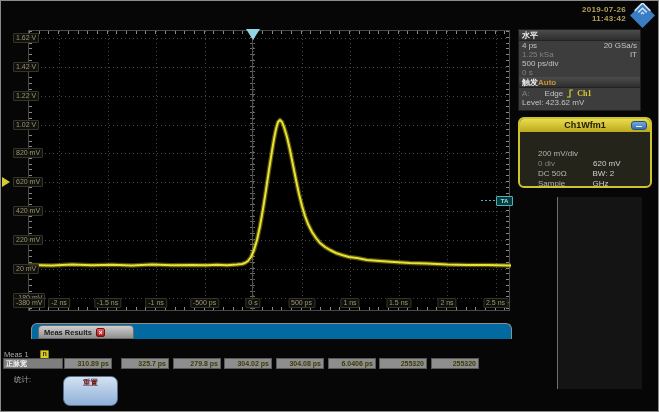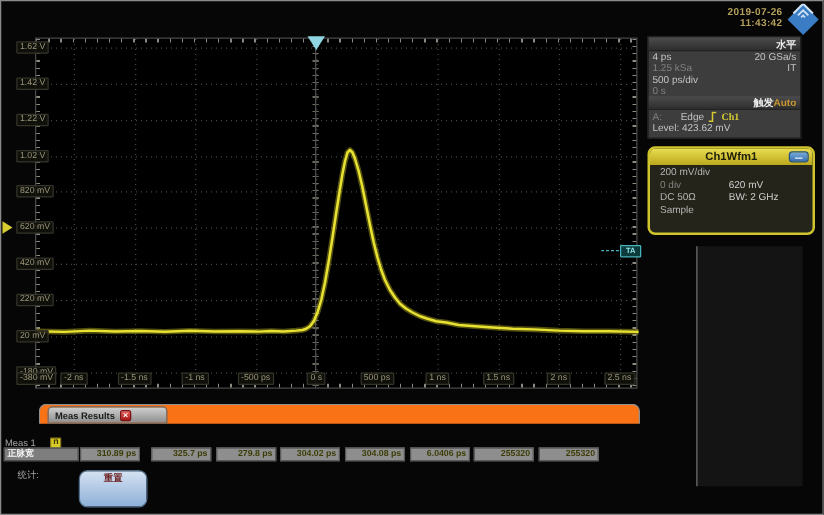--- a/index.html
+++ b/index.html
@@ -44,47 +44,47 @@
   .ta-lead { position:absolute; left:452px; top:169px; width:15px; height:1px; z-index:6;
     background:repeating-linear-gradient(90deg,#46b4bc 0 2px,transparent 2px 4px); }
   .ch-offset-marker { position:absolute; left:1px; top:176px; width:0; height:0; z-index:6;
     border-top:5px solid transparent; border-bottom:5px solid transparent;
     border-left:8px solid #d6cb30; }
   
   #hpanel { position:absolute; left:517px; top:28px; width:123px; height:82px;
     background:#3d3d3d; border:1px solid #1e1e1e; font-size:8px; line-height:9px; color:#c4c4c4; }
   .sec-head { height:11px; background:linear-gradient(180deg,#4c4c4c,#2e2e2e);
     border-bottom:1px solid #222; color:#f0f0f0; font-weight:bold;
-    padding:1px 3px 3px 3px; display:flex; justify-content:flex-end; }
+    padding:1px 3px 3px 3px; display:flex; justify-content:flex-start; }
   .sec-head .mode { color:#c89530; font-weight:bold; }
   .prow { display:flex; justify-content:space-between; padding:0 3px; height:9px; }
   .dim { color:#828282; }
   .trig-line { display:flex; gap:3px; padding:0 3px; height:10px; align-items:center; }
   .ch1-yellow { color:#d6cb30; font-weight:bold;font-family:Liberation Serif, serif; }
   
   #wfmdlg { position:absolute; left:517px; top:116px; width:134px; height:71px;
     background:#24241a; border:2px solid #cfc32e; border-radius:6px; overflow:hidden; z-index:7; }
   .wfm-title { height:13px; background:linear-gradient(180deg,#e8dc50,#bca81c);
     color:#20200a; font-size:9px; font-weight:bold; text-align:center; line-height:13px;
     position:relative; }
   .min-btn { position:absolute; right:3px; top:2px; width:16px; height:9px;
     background:linear-gradient(180deg,#74a8dc,#3a70b0); border:1px solid #27517e;
     border-radius:3px; }
   .min-btn::after { content:""; position:absolute; left:4px; right:4px; top:3.5px;
     height:1.5px; background:#eaf2fa; }
-  .wfm-body { font-size:8px; line-height:10px; color:#b4b4b4; padding:1px 8px; }
+  .wfm-body { font-size:8px; line-height:10px; color:#b4b4b4; padding:1px 18px;margin-top:16px; }
   .wfm-row { display:flex; height:10px; }
   .wfm-row .c1 { width:55px; }
   .wfm-row .c2 { color:#cfcfcf; }
   
   #sidecol { position:absolute; left:556px; top:196px; width:85px; height:192px;
     background:#141414; border-left:1px solid #6e6e6e; }
   
   #mr-titlebar { position:absolute; left:30px; top:322px; width:481px; height:16px;
-    background:#f97316; border:1px solid #8e8e8e; border-bottom:none;
+    background:#0369a1; border:1px solid #8e8e8e; border-bottom:none;
     border-radius:6px 6px 0 0; }
   #mr-tab { position:absolute; left:6px; top:1px; width:96px; height:14px;
     background:linear-gradient(180deg,#cfcfcf,#8f8f8f); border:1px solid #6a6a6a;
     border-radius:4px 4px 0 0; display:flex; align-items:center; gap:4px; padding:0 5px;
     font-size:7.5px; font-weight:bold; color:#1c1c1c; }
   .close-btn { width:9px; height:9px; border-radius:2px; flex:0 0 auto;
     background:linear-gradient(180deg,#e86060,#a81818); border:1px solid #7e0e0e;
     color:#fff; font-size:7px; line-height:7px; text-align:center; font-weight:bold; }
   #mr-header { position:absolute; left:30px; top:338px; width:481px; height:15px;
     background:linear-gradient(180deg,#6e6e6e,#3c3c3c); border:1px solid #2a2a2a; }

